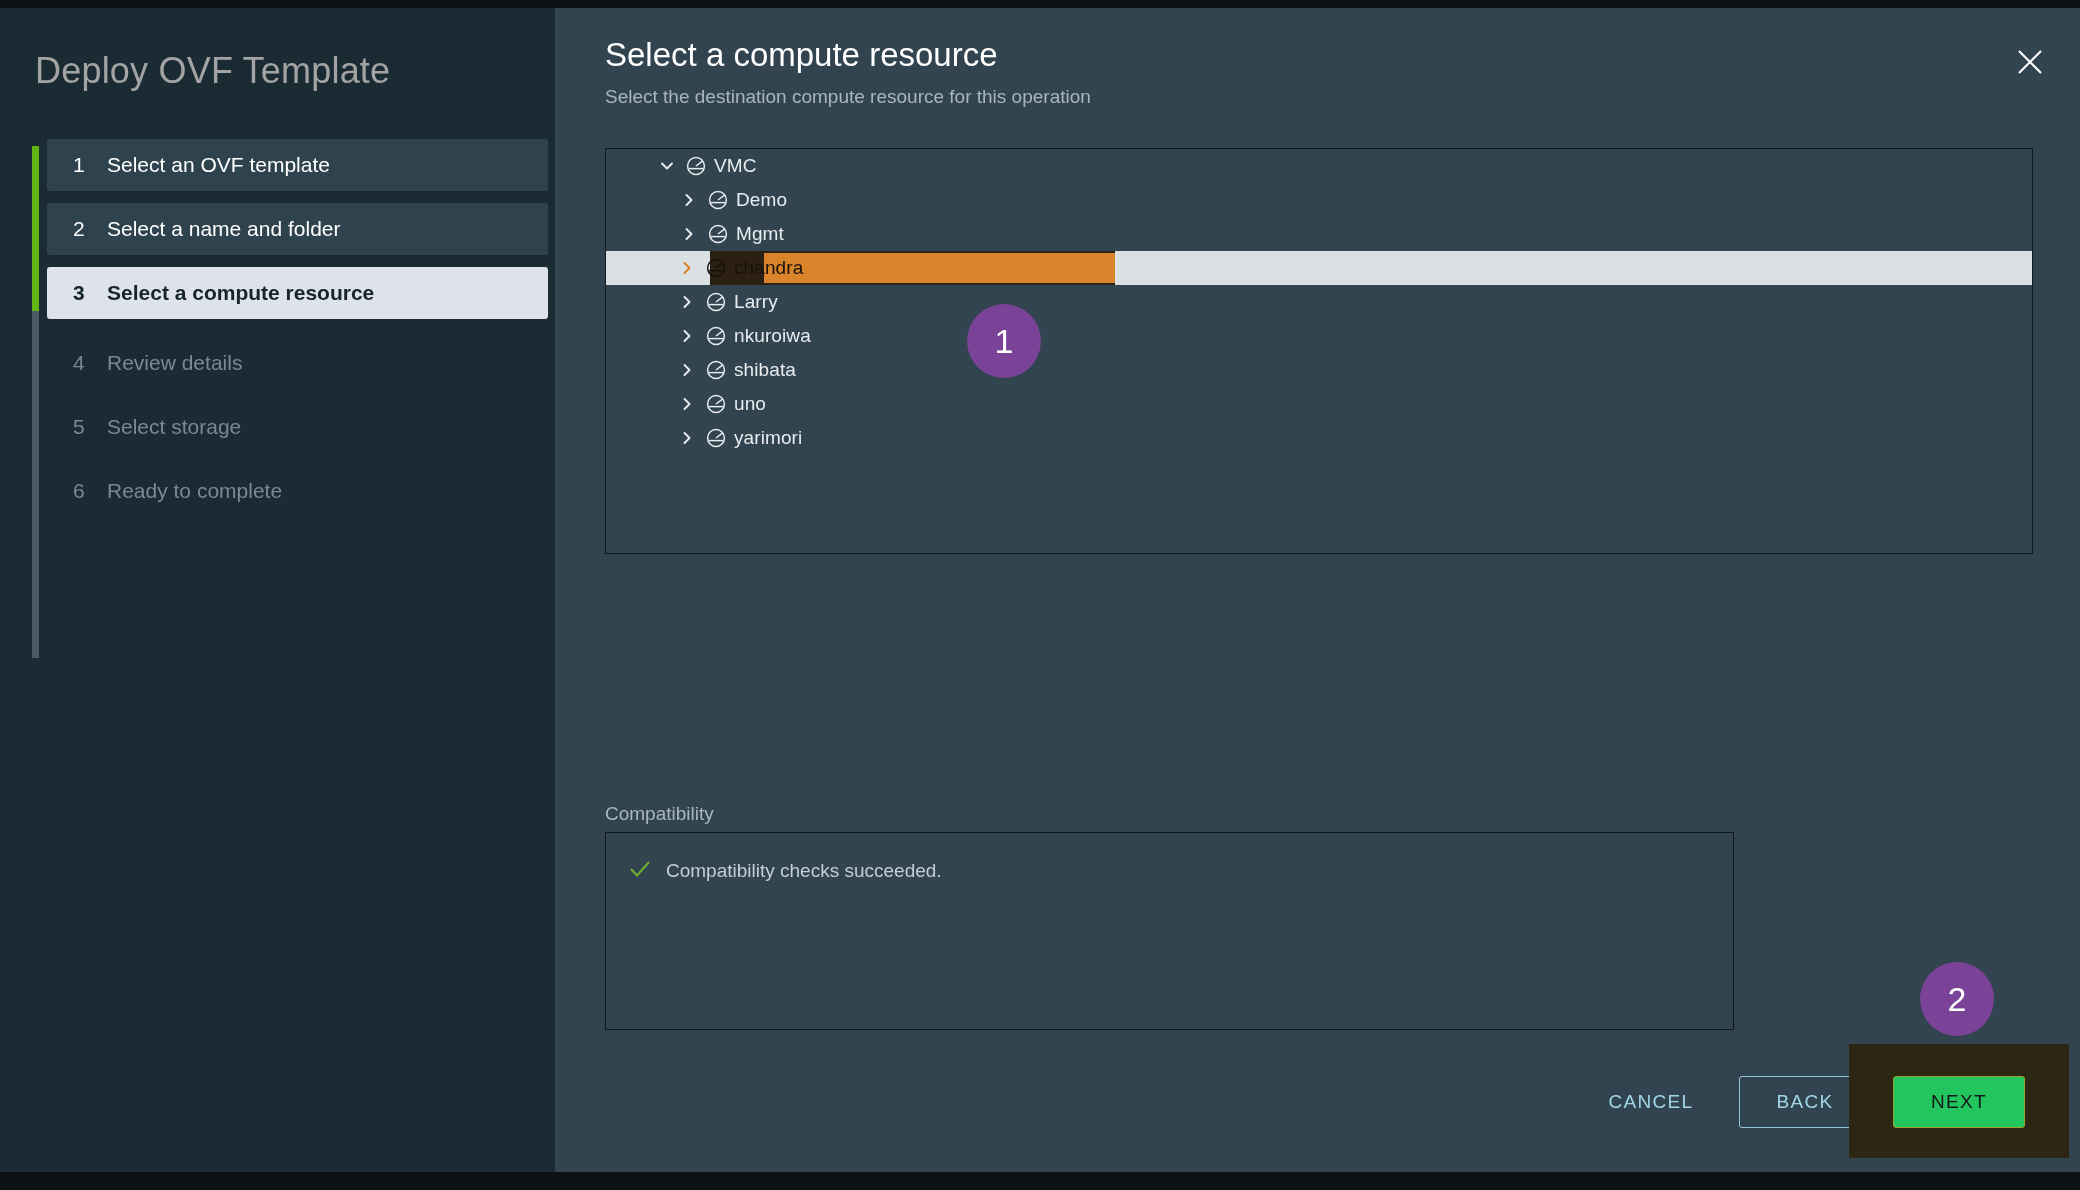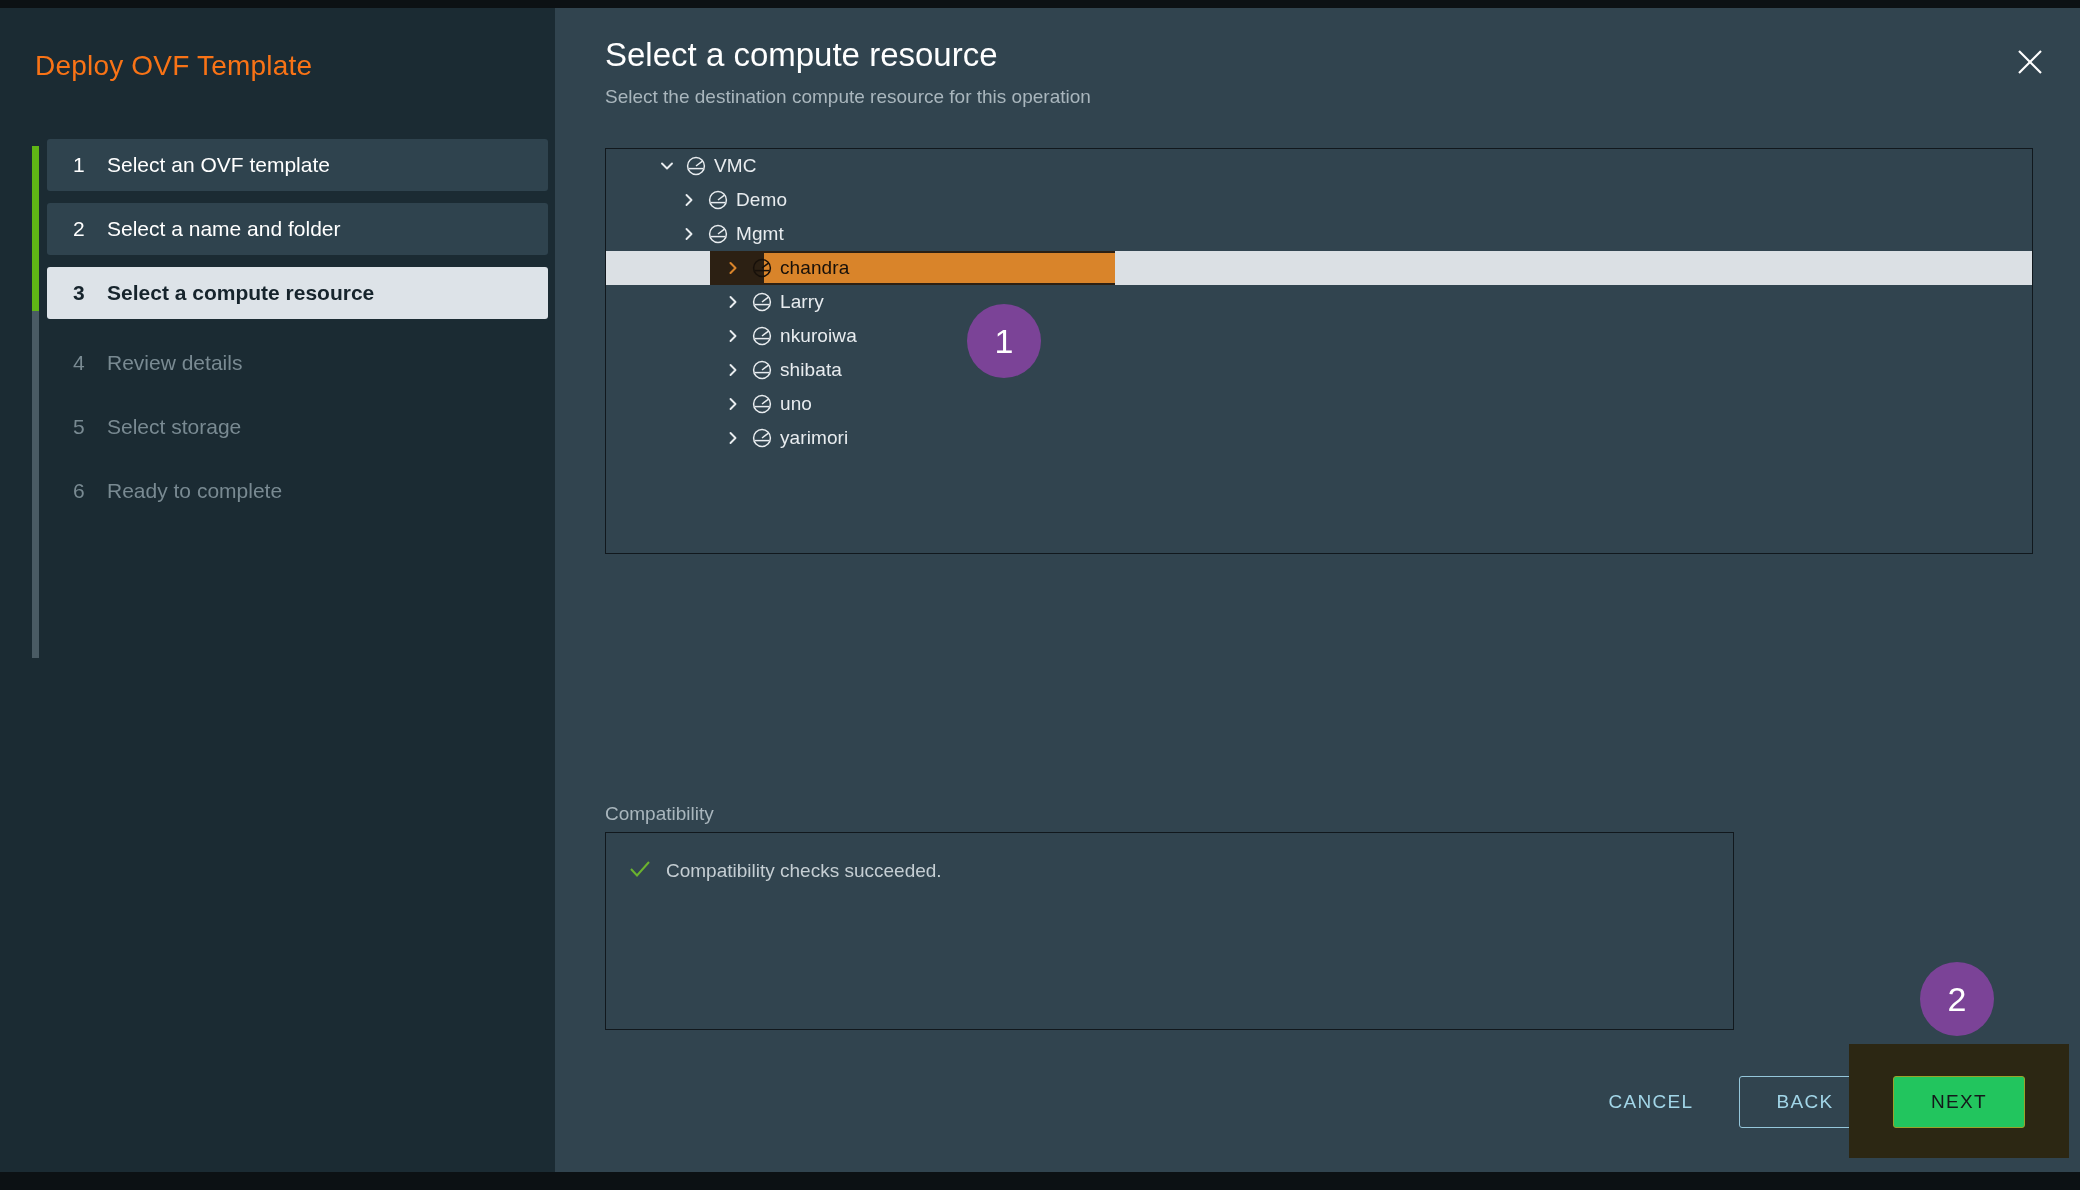--- a/index.html
+++ b/index.html
@@ -40,23 +40,23 @@
     width: 555px;
     height: 100%;
     background: #1b2b33;
     flex: 0 0 555px;
   }
 
   .wizard-title {
     position: absolute;
     left: 35px;
     top: 42px;
-    font-size: 28px;
+    font-size: 36px;
     font-weight: 400;
-    color: #f97316;
+    color: #a3a3a3;
     letter-spacing: 0.2px;
     white-space: nowrap;
   }
 
   .rail {
     position: absolute;
     left: 32px;
     top: 138px;
     width: 7px;
     height: 512px;
@@ -209,21 +209,21 @@
     font-size: 19px;
     color: #e8ecef;
     white-space: nowrap;
     padding-left: 4px;
     letter-spacing: 0.1px;
   }
 
   
   .lvl0 { padding-left: 46px; }
   .lvl1 { padding-left: 68px; align-items: center; }
-  .lvl2 { padding-left: 112px; }
+  .lvl2 { padding-left: 66px; }
 
   
   .tree-row.selected {
     background: #dbe0e4;
   }
   .tree-row.selected .tlabel { color: #16242c; }
 
   
   .anno-dark {
     position: absolute;

